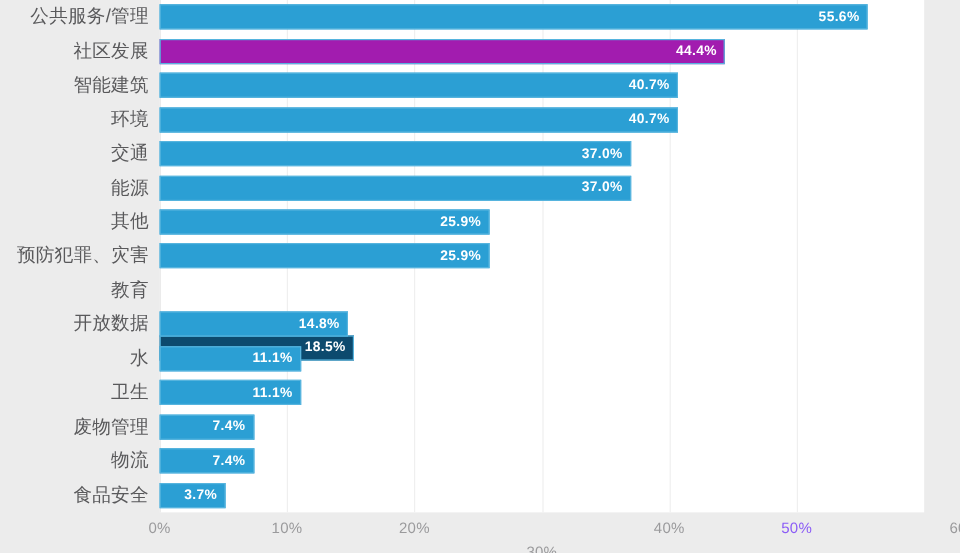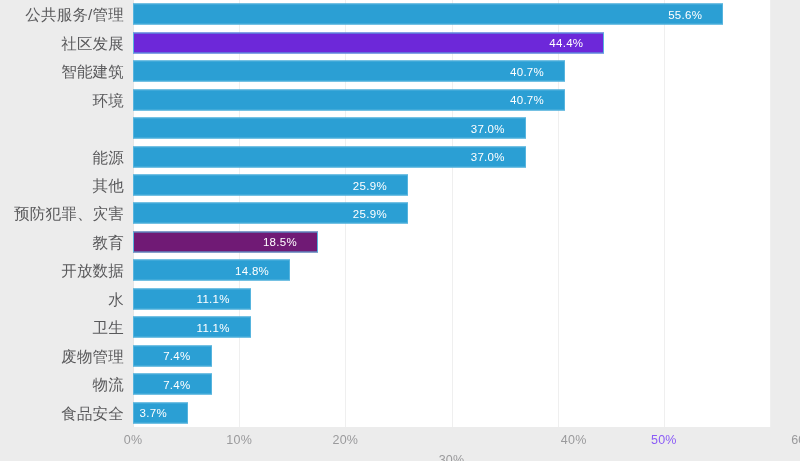--- a/index.html
+++ b/index.html
@@ -77,23 +77,23 @@
     height: 21px;
     background: #2b9fd4;
     border: 1px solid #56b4de;
     box-sizing: border-box;
     display: flex;
     align-items: center;
     justify-content: flex-end;
   }
   .bar-value {
     font-size: 11.5px;
-    font-weight: normal;
+    font-weight: bold;
     color: #ffffff;
-    padding-right: 20px;
+    padding-right: 6px;
     white-space: nowrap;
     letter-spacing: 0.3px;
   }
   
   #axis {
     position: absolute;
     left: 0;
     top: 427px;
     width: 800px;
     height: 34px;
@@ -130,21 +130,21 @@
         <div class="cat-label">公共服务/管理</div>
         <div class="bar-wrap">
           <div class="bar" style="width: 590.287px; background: rgb(43, 159, 212); border-color: rgb(86, 180, 222);">
             <span class="bar-value">55.6%</span>
           </div>
         </div>
       </div>
       <div class="row" style="top: 28.4667px; height: 28.4667px;">
         <div class="cat-label">社区发展</div>
         <div class="bar-wrap">
-          <div class="bar" style="width: 471.38px; background: #6d28d9; border-color: rgb(86, 180, 222);">
+          <div class="bar" style="width: 471.38px; background: #a21caf; border-color: rgb(86, 180, 222);">
             <span class="bar-value">44.4%</span>
           </div>
         </div>
       </div>
       <div class="row" style="top: 56.9333px; height: 28.4667px;">
         <div class="cat-label">智能建筑</div>
         <div class="bar-wrap">
           <div class="bar" style="width: 432.098px; background: rgb(43, 159, 212); border-color: rgb(86, 180, 222);">
             <span class="bar-value">40.7%</span>
           </div>
@@ -152,20 +152,21 @@
       </div>
       <div class="row" style="top: 85.4px; height: 28.4667px;">
         <div class="cat-label">环境</div>
         <div class="bar-wrap">
           <div class="bar" style="width: 432.098px; background: rgb(43, 159, 212); border-color: rgb(86, 180, 222);">
             <span class="bar-value">40.7%</span>
           </div>
         </div>
       </div>
       <div class="row" style="top: 113.867px; height: 28.4667px;">
+        <div class="cat-label">交通</div>
         <div class="bar-wrap">
           <div class="bar" style="width: 392.817px; background: rgb(43, 159, 212); border-color: rgb(86, 180, 222);">
             <span class="bar-value">37.0%</span>
           </div>
         </div>
       </div>
       <div class="row" style="top: 142.333px; height: 28.4667px;">
         <div class="cat-label">能源</div>
         <div class="bar-wrap">
           <div class="bar" style="width: 392.817px; background: rgb(43, 159, 212); border-color: rgb(86, 180, 222);">
@@ -185,21 +186,21 @@
         <div class="cat-label">预防犯罪、灾害</div>
         <div class="bar-wrap">
           <div class="bar" style="width: 274.972px; background: rgb(43, 159, 212); border-color: rgb(86, 180, 222);">
             <span class="bar-value">25.9%</span>
           </div>
         </div>
       </div>
       <div class="row" style="top: 227.733px; height: 28.4667px;">
         <div class="cat-label">教育</div>
         <div class="bar-wrap">
-          <div class="bar" style="width: 185px; background: #701a75; border-color: rgb(86, 180, 222);">
+          <div class="bar" style="width: 162px; background: #0c4a6e; border-color: rgb(86, 180, 222); margin-top: 48px;">
             <span class="bar-value">18.5%</span>
           </div>
         </div>
       </div>
       <div class="row" style="top: 256.2px; height: 28.4667px;">
         <div class="cat-label">开放数据</div>
         <div class="bar-wrap">
           <div class="bar" style="width: 157.127px; background: rgb(43, 159, 212); border-color: rgb(86, 180, 222);">
             <span class="bar-value">14.8%</span>
           </div>
@@ -245,18 +246,18 @@
           </div>
         </div>
       </div>
     </div>
 
   <div id="axis">
       <div class="tick-label" style="left: 133px; color: rgb(154, 154, 156);">0%</div>
       <div class="tick-label" style="left: 239.167px; color: rgb(154, 154, 156);">10%</div>
       <div class="tick-label" style="left: 345.333px; color: rgb(154, 154, 156); text-align: right;">20%</div>
       <div class="tick-label" style="left: 451.5px; color: rgb(154, 154, 156); margin-top: 20px;">30%</div>
-      <div class="tick-label" style="left: 557.667px; color: rgb(154, 154, 156); margin-left: 16px;">40%</div>
+      <div class="tick-label" style="left: 557.667px; color: rgb(154, 154, 156);">40%</div>
       <div class="tick-label" style="left: 663.833px; color: #8b5cf6;">50%</div>
       <div class="tick-label" style="left: 804px; color: rgb(154, 154, 156);">60%</div>
     </div>
 
 </div>
 
 </body></html>

